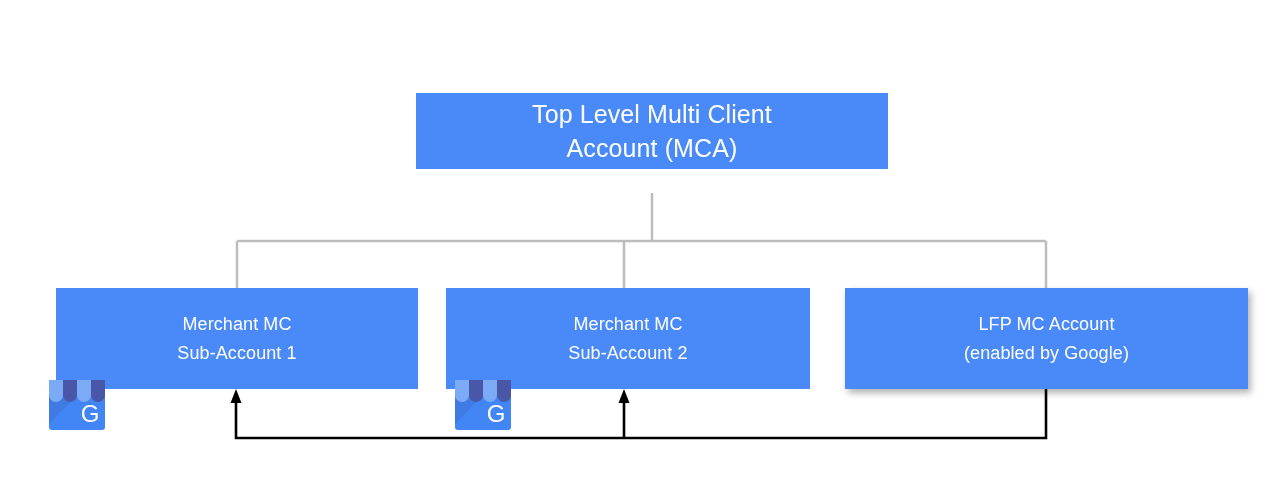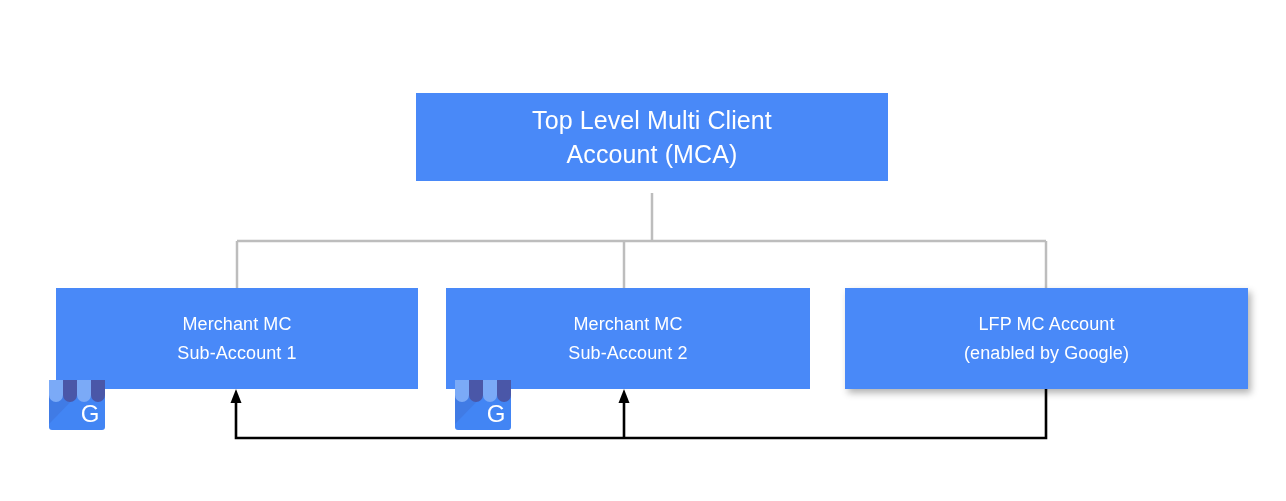--- a/index.html
+++ b/index.html
@@ -46,21 +46,21 @@
     line-height: 29px;
     font-weight: 400;
     letter-spacing: 0.1px;
     white-space: pre-line;
   }
 
   #node-mca {
     left: 416px;
     top: 93px;
     width: 472px;
-    height: 88px;
+    height: 76px;
     text-align: center;
   }
   #node-mca .label { font-size: 25px; line-height: 34px; }
 
   #node-sub1 {
     left: 56px;
     top: 288px;
     width: 362px;
     height: 101px;
   }

